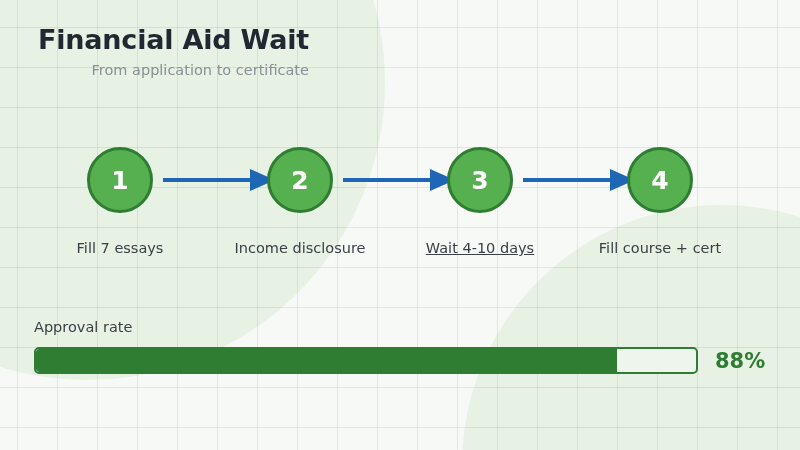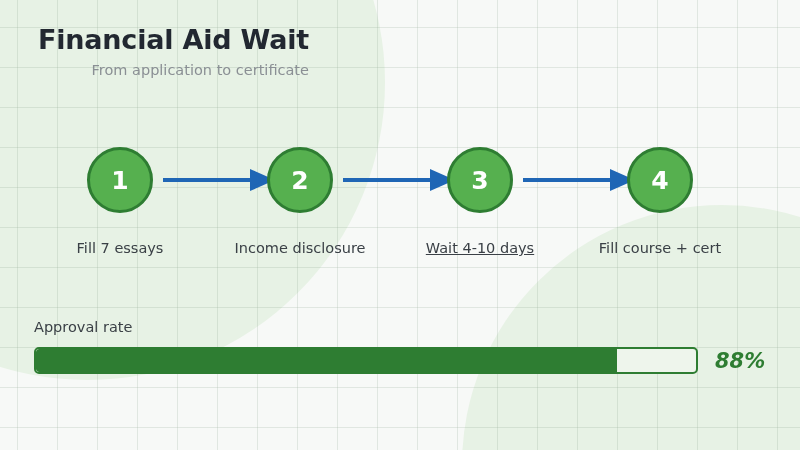--- a/index.html
+++ b/index.html
@@ -147,21 +147,20 @@
     top: 0;
     bottom: 0;
     background: #2e7d32;
     border-radius: 3px 0 0 3px;
   }
   .progress-value {
     margin-left: 17px;
     font-size: 21px;
     font-weight: bold;
     color: #2e7d32;
-    font-style: italic;
   }
 </style>
 </head>
 <body>
 
 <div id="canvas">
 
   <div class="bg-layer">
     <div class="blob blob-top-left"></div>
     <div class="blob blob-bottom-right"></div>

